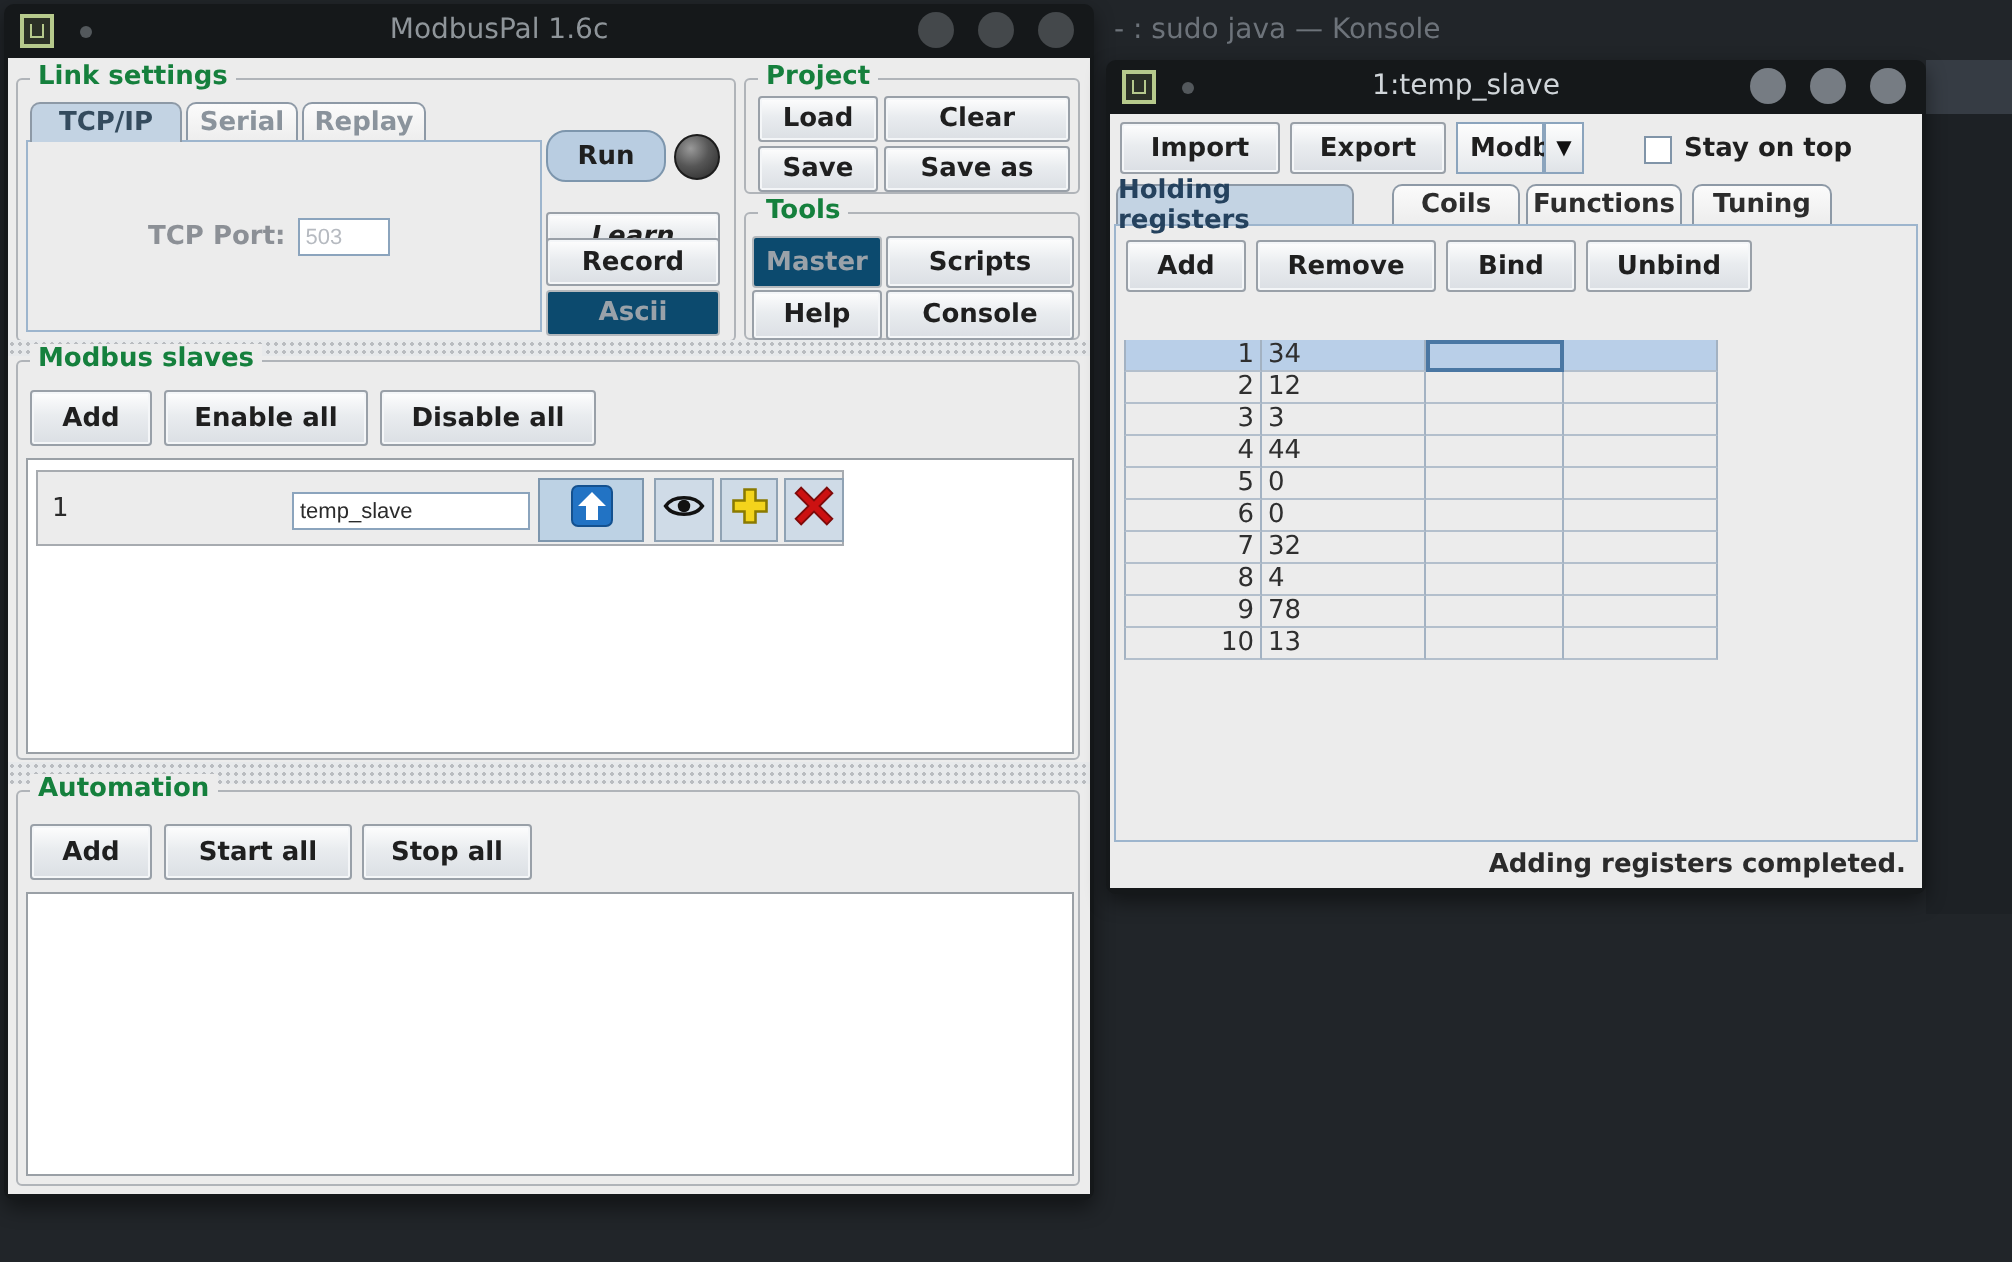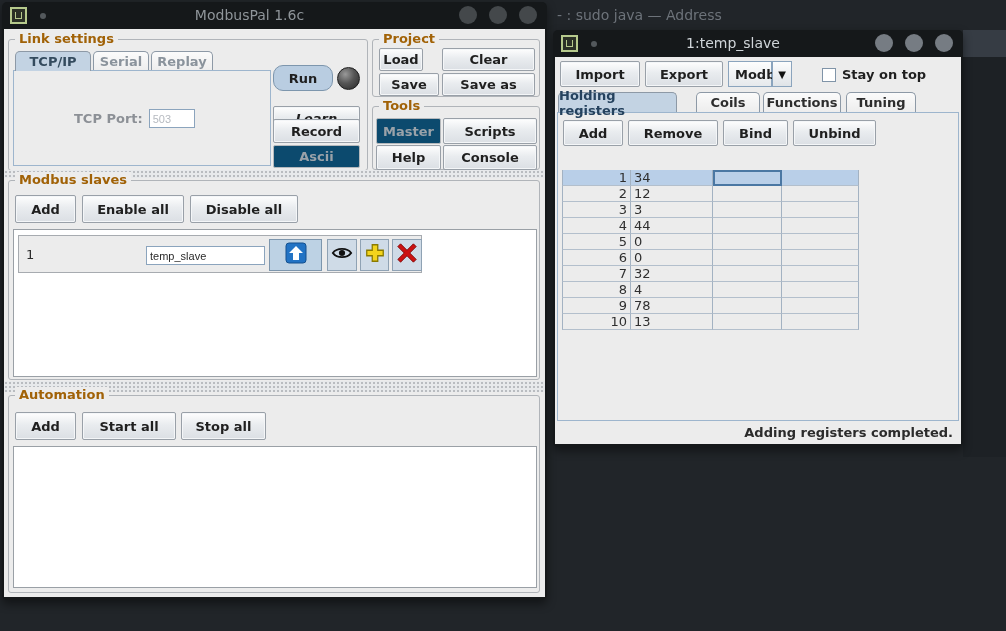--- a/index.html
+++ b/index.html
@@ -12,21 +12,21 @@
   .tb-icon { position:absolute; left:8px; top:5px; width:17px; height:17px; border:2px solid #b6c98c; background:#2b3026; }
   .tb-icon span { position:absolute; left:3px; top:3px; width:7px; height:7px; border:1px solid #b6c98c; border-top:none; }
   .tb-dot { position:absolute; left:38px; top:11px; width:6px; height:6px; border-radius:50%; background:#53585c; }
   .tb-title { position:absolute; left:60px; right:110px; top:5px; text-align:center; font-size:14px; white-space:nowrap; overflow:hidden; }
   .tb-circles { position:absolute; right:10px; top:4px; display:flex; gap:12px; }
   .tb-circle { width:18px; height:18px; border-radius:50%; }
   .win-content { position:absolute; left:2px; right:2px; top:27px; bottom:3px; background:#ececec; }
 
   
   .group { position:absolute; border:1px solid #b0b4b9; border-radius:3px; }
-  .gtitle { position:absolute; top:-9px; left:6px; background:#ececec; padding:0 4px; font-size:13px; font-weight:bold; color:#a16207; white-space:nowrap; }
+  .gtitle { position:absolute; top:-9px; left:6px; background:#ececec; padding:0 4px; font-size:13px; font-weight:bold; color:#15803d; white-space:nowrap; }
   .btn { position:absolute; display:flex; align-items:center; justify-content:center;
          background:linear-gradient(180deg,#fefefe,#e9ecef 45%,#dbdfe4);
          border:1px solid #99a0a8; border-radius:2px; box-shadow:inset 0 0 0 1px #f4f6f8;
          font-size:13px; font-weight:bold; color:#1f1f1f; cursor:default; white-space:nowrap; }
   .btn.blue { background:#b9cde1; border-color:#7d96ad; box-shadow:none; }
   .btn.dis { color:#9aa2a9; background:#0c4a6e; border-color:#b5b9bd; box-shadow:none; }
   .tab { position:absolute; height:20px; display:flex; align-items:center; justify-content:center;
          border:1px solid #8d99a6; border-bottom:none; border-radius:5px 5px 0 0;
          background:linear-gradient(180deg,#fbfbfb,#ededed); font-size:13px; font-weight:bold; }
   .tab.sel { background:#c3d3e3; color:#344b5e; z-index:2; }
@@ -82,21 +82,21 @@
                align-items:center; justify-content:flex-end; padding-right:8px;
                font-size:13px; font-weight:bold; color:#2b2b2b; }
 
   .konsole-title { position:absolute; left:557px; top:7px; font-size:14px; color:#6d737a; white-space:nowrap; }
   .konsole-band { position:absolute; left:963px; top:30px; width:43px; height:27px; background:#363c44; }
   .konsole-body { position:absolute; left:963px; top:57px; width:43px; height:400px; background:#1d2125; }
 </style>
 </head>
 <body>
 
-<div class="konsole-title">- : sudo java — Address</div>
+<div class="konsole-title">- : sudo java — Konsole</div>
 <div class="konsole-band"></div>
 <div class="konsole-body"></div>
 
 <div class="win" id="mp" style="left:2px; top:2px; width:545px; height:598px;">
   <div class="titlebar">
     <div class="tb-icon">
         <span></span>
       </div>
     <div class="tb-dot"></div>
     <div class="tb-title" id="mp-title">ModbusPal 1.6c</div>
@@ -121,21 +121,21 @@
       </div>
       <div class="btn blue" style="left:264px; top:25px; width:60px; height:26px;border-radius:10px;">Run</div>
       <div class="led" style="left:328px; top:27px;"></div>
       <div class="btn" style="left:264px; top:66px; width:87px; height:24px;font-style:italic;">Learn</div>
       <div class="btn" style="left:264px; top:79px; width:87px; height:24px;">Record</div>
       <div class="btn dis" style="left:264px; top:105px; width:87px; height:23px;">Ascii</div>
     </div>
 
     <div class="group" style="left:368px; top:10px; width:168px; height:58px;">
       <div class="gtitle">Project</div>
-      <div class="btn" style="left:6px; top:8px; width:44px; height:23px;">Load</div>
+      <div class="btn" style="left:6px; top:8px; width:60px; height:23px;">Load</div>
       <div class="btn" style="left:69px; top:8px; width:93px; height:23px;">Clear</div>
       <div class="btn" style="left:6px; top:33px; width:60px; height:23px;">Save</div>
       <div class="btn" style="left:69px; top:33px; width:93px; height:23px;">Save as</div>
     </div>
 
     <div class="group" style="left:368px; top:77px; width:168px; height:64px;">
       <div class="gtitle">Tools</div>
       <div class="btn dis" style="left:3px; top:11px; width:65px; height:26px;">Master</div>
       <div class="btn" style="left:70px; top:11px; width:94px; height:26px;">Scripts</div>
       <div class="btn" style="left:3px; top:38px; width:65px; height:25px;">Help</div>

